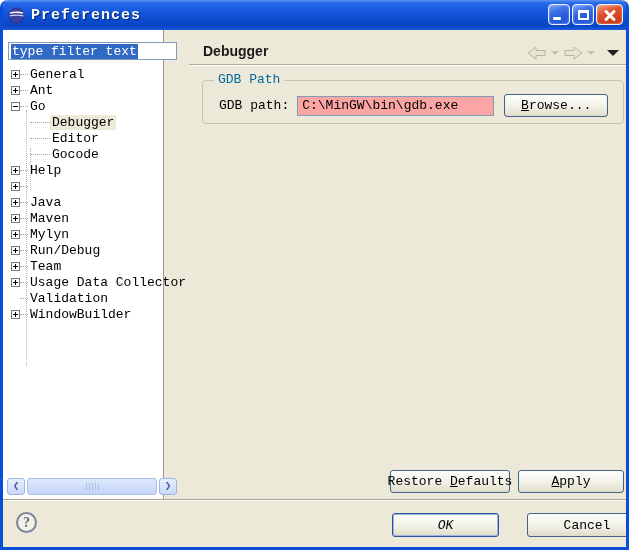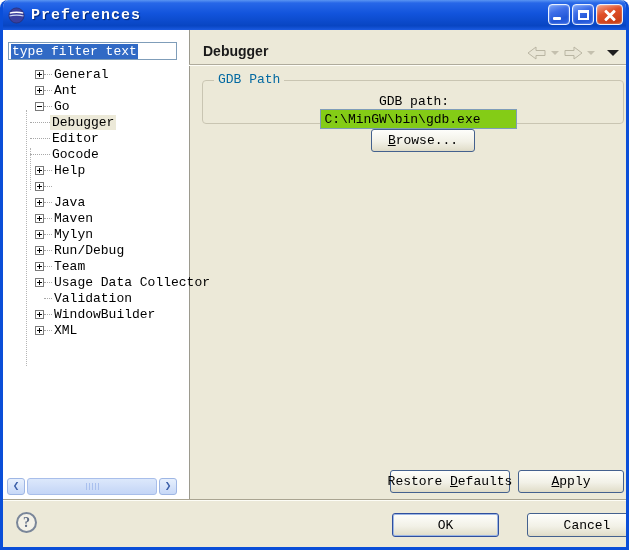--- a/index.html
+++ b/index.html
@@ -24,30 +24,30 @@
   .winbtns{position:absolute;right:6px;top:4px;display:flex;gap:2px;}
   .wbtn{width:22px;height:21px;border:1px solid #EAF2FF;border-radius:4px;position:relative;
     background:linear-gradient(160deg,#7BA4F8 0%,#3E6EE8 35%,#2257D8 70%,#2E62E2 100%);
     box-shadow:inset 0 0 2px rgba(255,255,255,.6);}
   .wbtn.close{width:27px;background:linear-gradient(160deg,#F4A58B 0%,#E0502A 40%,#C93E16 85%,#D8602E 100%);}
   .glyph-min{position:absolute;left:4px;bottom:4px;width:8px;height:3px;background:#fff;border-radius:1px;}
   .glyph-max{position:absolute;left:5px;top:5px;width:11px;height:10px;border:2px solid #fff;border-top-width:3px;}
   .glyph-x1,.glyph-x2{position:absolute;left:6px;top:9px;width:14px;height:3px;background:#fff;border-radius:1px;}
   .glyph-x1{transform:rotate(45deg);} .glyph-x2{transform:rotate(-45deg);}
   
-  .left-panel{position:absolute;left:0;top:30px;width:187px;height:469px;background:#fff;
+  .left-panel{position:absolute;left:0;top:30px;width:161px;height:469px;background:#fff;
     border-right:1px solid #9C9A8E;}
   .filter-box{position:absolute;left:5px;top:12px;width:169px;height:18px;background:#fff;
     border:1px solid #7F9DB9;display:flex;align-items:center;padding-left:2px;overflow:hidden;}
   .filter-sel{background:#316AC5;color:#fff;padding:0 1px;white-space:pre;}
   .tree{position:absolute;left:0;top:36px;right:1px;}
   .treeline-root{position:absolute;left:23px;top:44px;height:256px;border-left:1px dotted #B5B5B5;}
   .treeline-go{position:absolute;left:27px;top:82px;height:42px;border-left:1px dotted #B5B5B5;}
   .row{height:16px;display:flex;align-items:center;position:relative;white-space:nowrap;}
-  .row.lvl0{padding-left:32px;}
+  .row.lvl0{padding-left:8px;}
   .row.lvl1{padding-left:27px;}
   .expander{width:9px;height:9px;border:1px solid #7A7A7A;background:#fff;position:relative;flex:none;z-index:2;}
   .expander::before{content:"";position:absolute;left:1px;top:3px;width:5px;height:1px;background:#000;}
   .expander.plus::after{content:"";position:absolute;left:3px;top:1px;width:1px;height:5px;background:#000;}
   .spacer{width:9px;flex:none;}
   .stub0{width:8px;border-top:1px dotted #A8A8A8;flex:none;}
   .stub1{width:20px;border-top:1px dotted #A8A8A8;flex:none;}
   .tlabel{padding:0 2px;line-height:15px;}
   .row.sel .tlabel{background:#ECE9D8;}
   
@@ -63,41 +63,41 @@
   .page-title{position:absolute;left:19px;top:13px;font-family:"Liberation Sans",sans-serif;
     font-weight:bold;font-size:14px;color:#1A1A1A;}
   .nav{position:absolute;right:10px;top:16px;display:flex;align-items:center;gap:4px;}
   .tri-sm{width:0;height:0;border-left:4px solid transparent;border-right:4px solid transparent;
     border-top:4px solid #C4C0AE;}
   .tri-menu{width:0;height:0;border-left:6px solid transparent;border-right:6px solid transparent;
     border-top:6px solid #1F1F1F;margin-left:8px;}
   .hdr-sep{position:absolute;left:5px;right:0;top:34px;border-top:1px solid #AFAB9C;border-bottom:1px solid #FDFDF6;}
   .group{position:absolute;left:18px;top:50px;width:422px;height:44px;border:1px solid #C9C5B2;border-radius:4px;}
   .group-title{position:absolute;left:11px;top:-9px;background:#ECE9D8;padding:0 4px;color:#0369a1;}
-  .group-row{display:flex;align-items:center;padding:13px 6px 0 16px;flex-direction:column;}
+  .group-row{display:flex;align-items:center;padding:13px 6px 0 16px;}
   .field-label{margin-right:8px;}
-  .text-input{width:197px;height:20px;border:1px solid #7F9DB9;background:#84cc16;
+  .text-input{width:197px;height:20px;border:1px solid #7F9DB9;background:#fca5a5;
     font:13px "Liberation Mono","DejaVu Sans Mono",monospace;padding:1px 4px;}
   .btn{border:1px solid #44618E;border-radius:3px;color:#000;
     background:linear-gradient(180deg,#FEFEFB 0%,#F2F1E7 55%,#E4E1CF 90%,#DDD9C6 100%);
     font:13px "Liberation Mono","DejaVu Sans Mono",monospace;text-align:center;
     display:flex;align-items:center;justify-content:center;white-space:pre;}
   .btn u{text-decoration:underline;}
   .browse-btn{width:104px;height:23px;margin-left:10px;}
   .restore-btn{position:absolute;left:206px;top:440px;width:120px;height:23px;align-items:center;}
   .apply-btn{position:absolute;left:334px;top:440px;width:106px;height:23px;}
   
   .big-sep{position:absolute;left:0;right:0;top:499px;border-top:1px solid #A9A491;border-bottom:1px solid #FDFDF6;}
   .bottom-bar{position:absolute;left:0;right:0;top:501px;height:46px;}
   .help-btn{position:absolute;left:13px;top:11px;width:21px;height:21px;border:2px solid #7A8699;
     border-radius:50%;color:#5F6C85;font-weight:bold;font-size:14px;
     font-family:"Liberation Serif","DejaVu Serif",serif;
     display:flex;align-items:center;justify-content:center;background:#F4F2E8;}
   .ok-btn{position:absolute;left:389px;top:12px;width:107px;height:24px;
-    border:1px solid #2F4F9E;box-shadow:inset 0 0 0 1px #9CB6E4;}
+    border:1px solid #2F4F9E;box-shadow:inset 0 0 0 1px #9CB6E4;font-style:italic;}
   .cancel-btn{position:absolute;left:524px;top:12px;width:120px;height:24px;}
 </style>
 </head>
 <body>
 
 <div class="window">
 
   <div class="titlebar">
     <svg class="app-icon" viewBox="0 0 18 18">
       <circle cx="9" cy="9" r="8" fill="#3B3F9E"></circle>
@@ -196,25 +196,20 @@
         </div>
       <div class="row lvl0">
           <span class="spacer"></span>
           <span class="stub0"></span>
           <span class="tlabel">Validation</span>
         </div>
       <div class="row lvl0">
           <span class="expander plus"></span>
           <span class="stub0"></span>
           <span class="tlabel">WindowBuilder</span>
-        </div>
-      <div class="row lvl0">
-          <span class="expander plus"></span>
-          <span class="stub0"></span>
-          <span class="tlabel">XML</span>
         </div>
     </div>
     <div class="hscroll">
       <div class="sbtn">❮</div>
       <div class="sthumb">
           <div class="sgrip"></div>
         </div>
       <div class="sbtn">❯</div>
     </div>
   </div>

